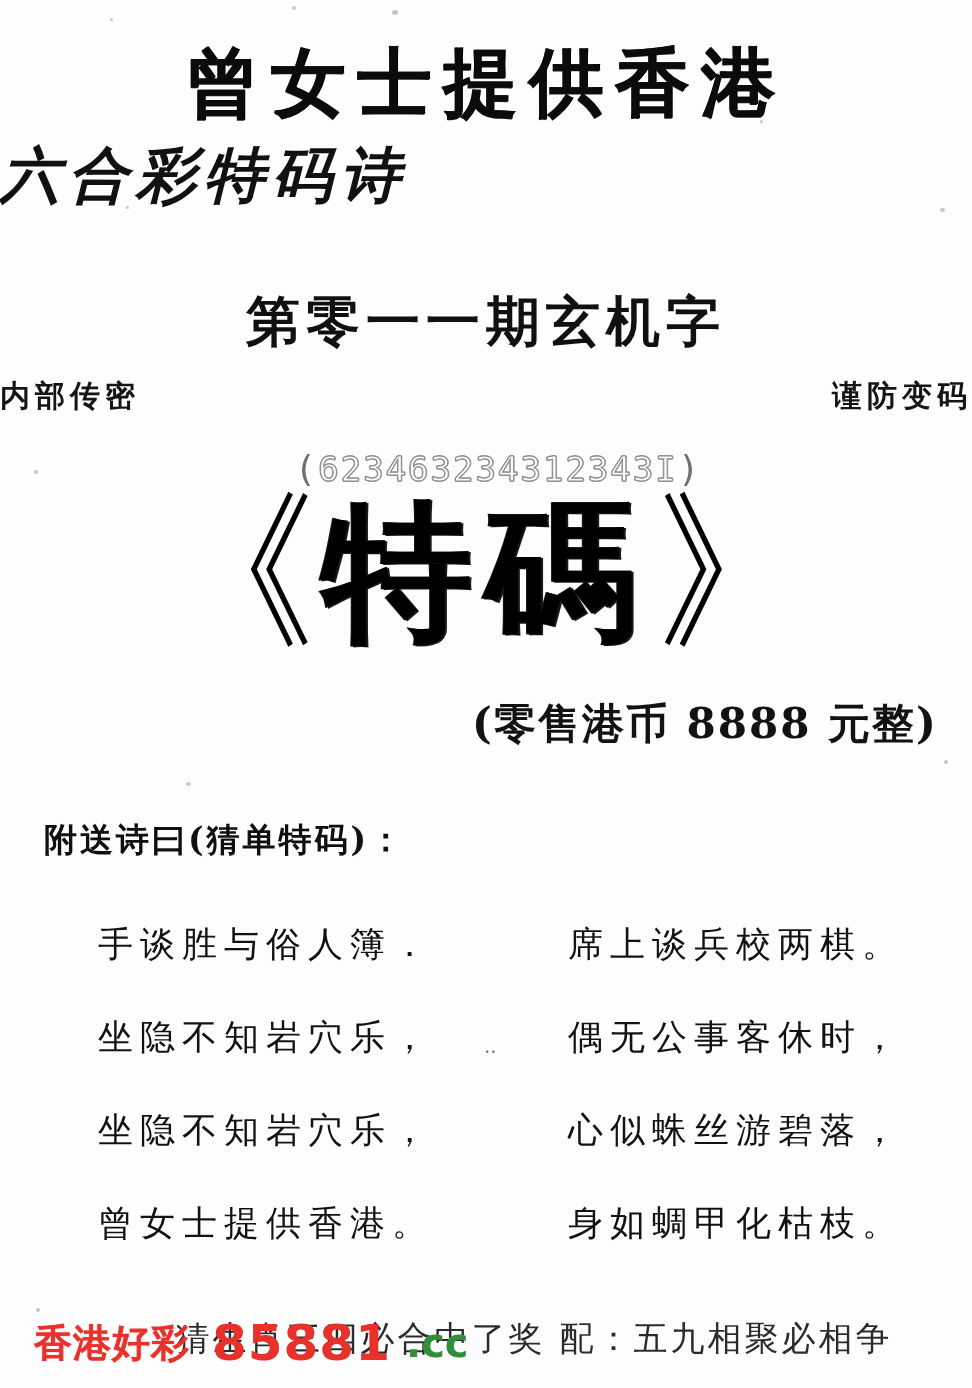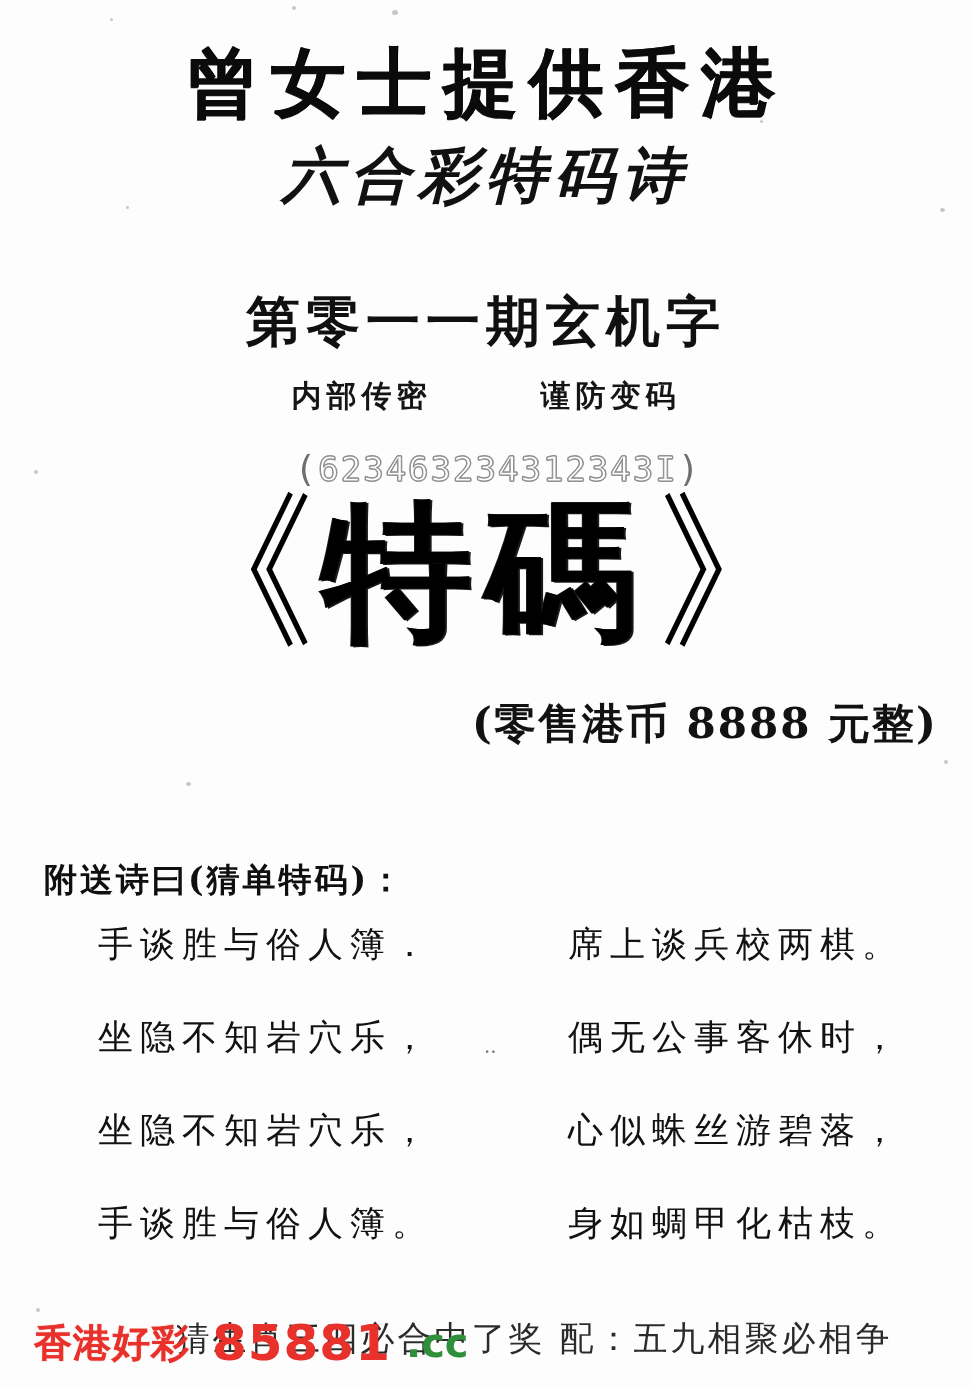--- a/index.html
+++ b/index.html
@@ -44,21 +44,20 @@
     color: #0b0b0b;
     text-shadow: 1px 0 0 #000, 0 1px 0 #222;
     white-space: nowrap;
   }
 
   .title-sub {
     position: absolute;
     top: 136px;
     left: 0;
     width: 972px;
-    text-align: center;
     font-family: "DejaVu Serif", serif;
     font-weight: bold;
     font-style: italic;
     font-size: 60px;
     letter-spacing: 8px;
     color: #111;
     white-space: nowrap;
   }
 
   .title-issue {
@@ -75,21 +74,21 @@
     white-space: nowrap;
     margin-top: 40px;
   }
 
   .notice-row {
     position: absolute;
     top: 376px;
     left: 0;
     width: 972px;
     display: flex;
-    justify-content: center;
+    justify-content: space-between;
     gap: 109px;
     font-family: "DejaVu Serif", serif;
     font-weight: bold;
     font-size: 30px;
     letter-spacing: 5px;
     color: #151515;
   }
 
   .serial {
     position: absolute;
@@ -160,21 +159,20 @@
   .poem-head {
     position: absolute;
     top: 818px;
     left: 44px;
     font-family: "DejaVu Serif", serif;
     font-weight: bold;
     font-size: 33px;
     letter-spacing: 3px;
     color: #0f0f0f;
     white-space: nowrap;
-    margin-top: 40px;
   }
 
   .poem {
     position: absolute;
     top: 898px;
     left: 80px;
     width: 860px;
   }
   .poem-row {
     display: flex;
@@ -288,21 +286,21 @@
     </div>
     <div class="poem-row">
       <div class="poem-cell left">坐隐不知岩穴乐，</div>
       <div class="poem-cell right">偶无公事客休时，</div>
     </div>
     <div class="poem-row">
       <div class="poem-cell left">坐隐不知岩穴乐，</div>
       <div class="poem-cell right">心似蛛丝游碧落，</div>
     </div>
     <div class="poem-row">
-      <div class="poem-cell left">手谈胜与俗人簿。</div>
+      <div class="poem-cell left">曾女士提供香港。</div>
       <div class="poem-cell right">身如蜩甲化枯枝。</div>
     </div>
   </div>
 
   <div class="footer">猜生肖三四必合中了奖   配：五九相聚必相争</div>
 
   <div class="watermark">
     <span class="wm-cn">香港好彩</span>
     <span class="wm-num">85881</span>
     <span class="wm-tld">.cc</span>

